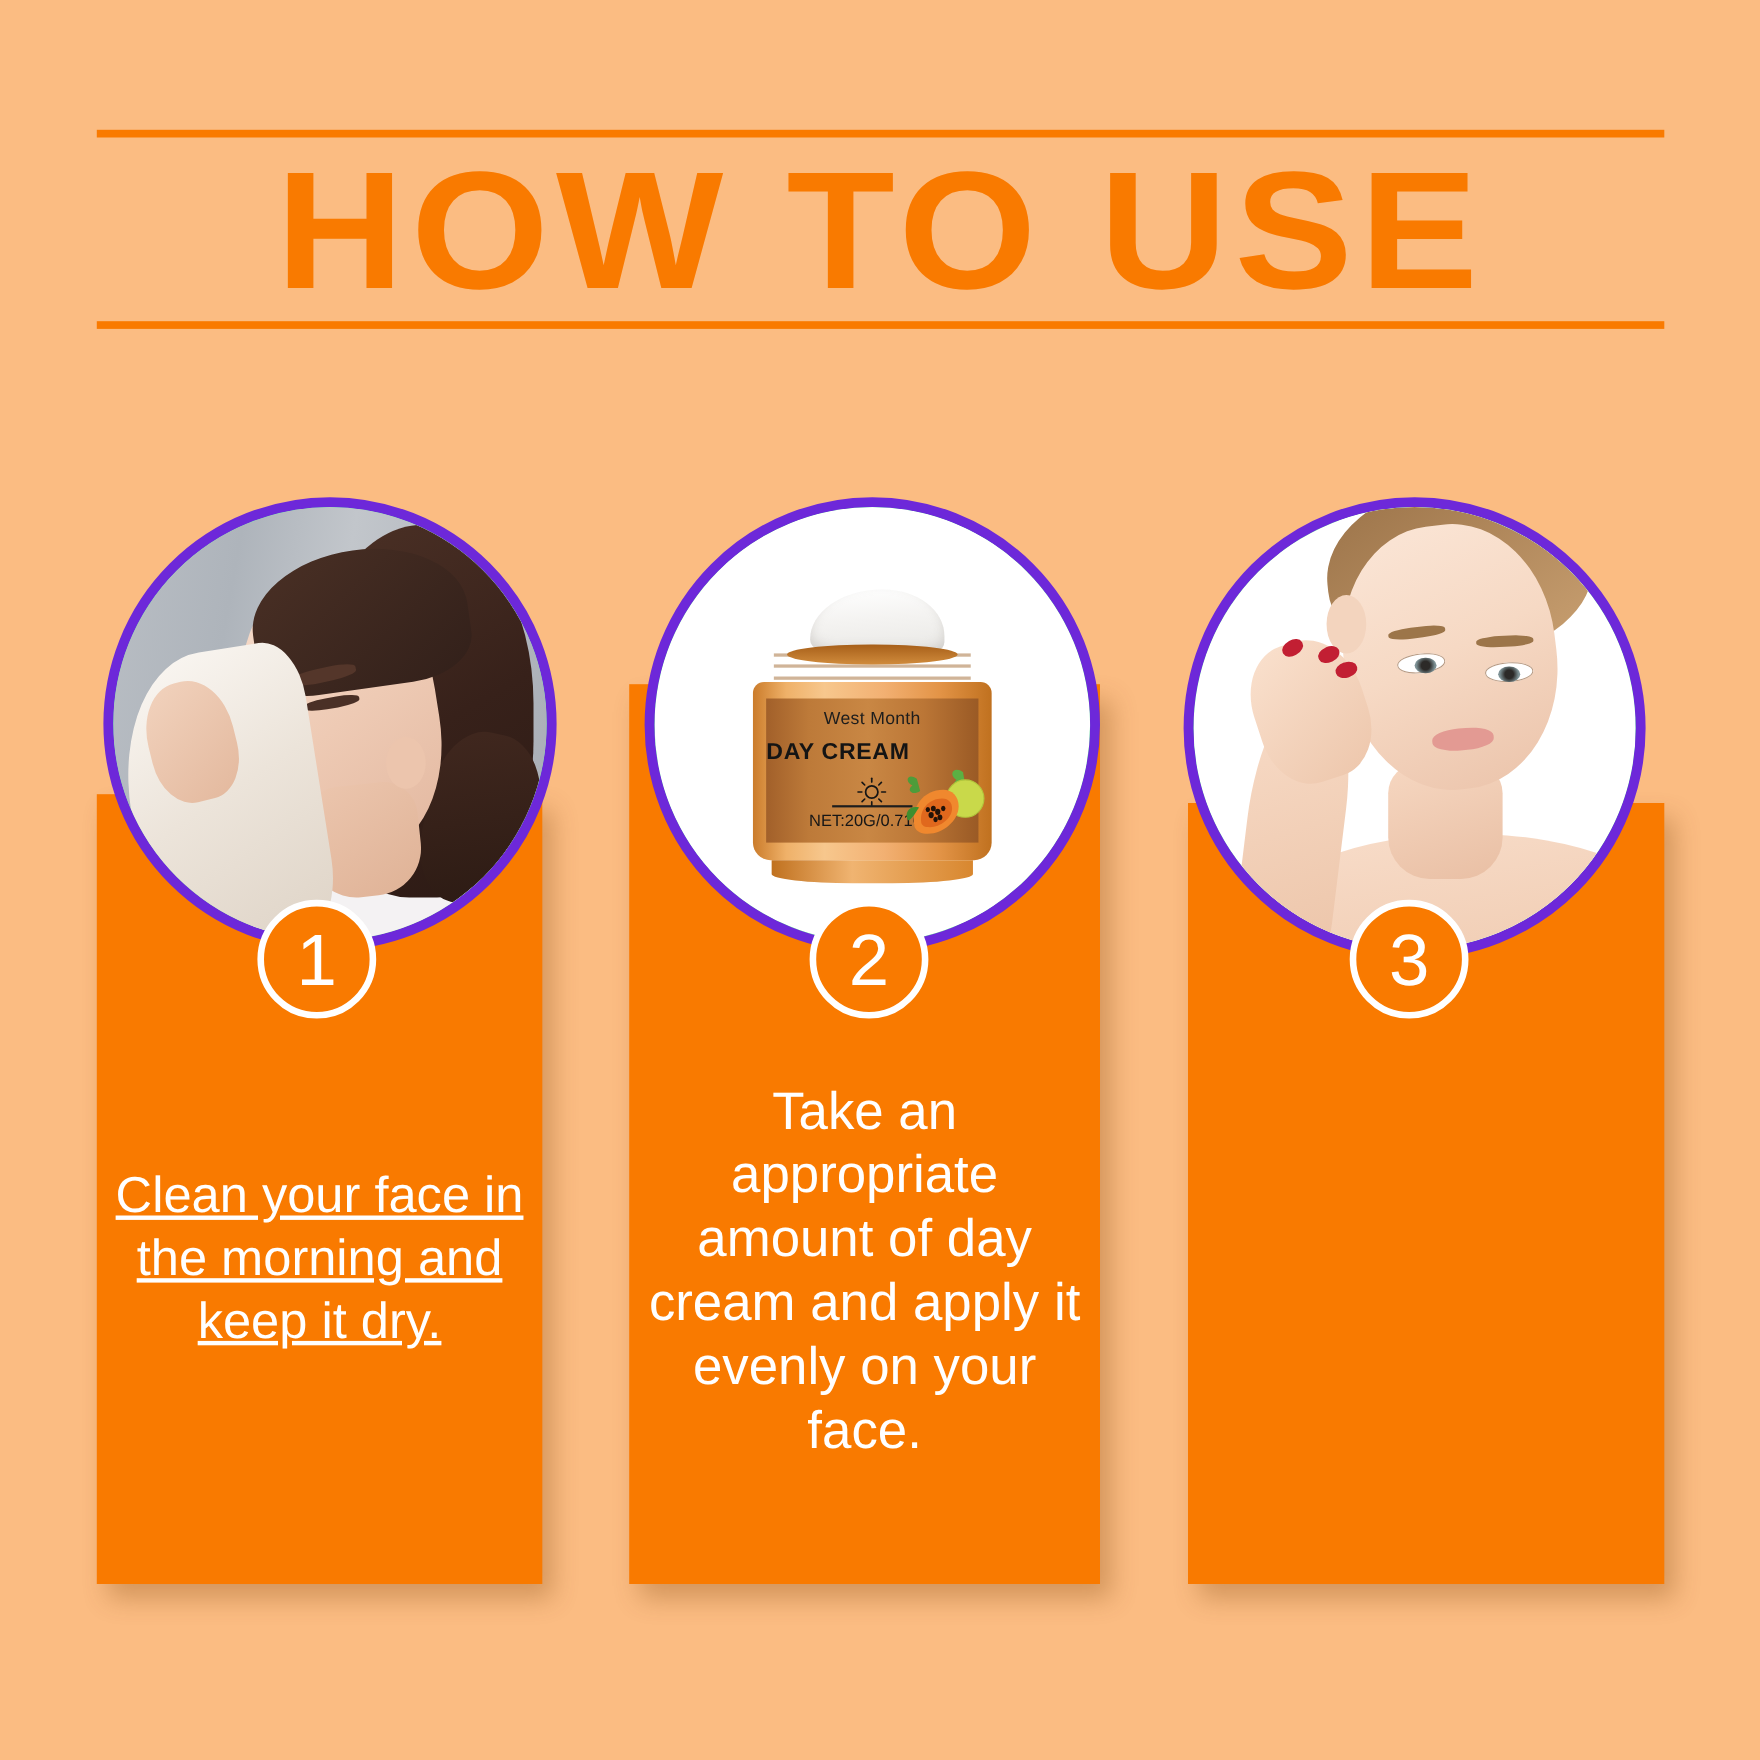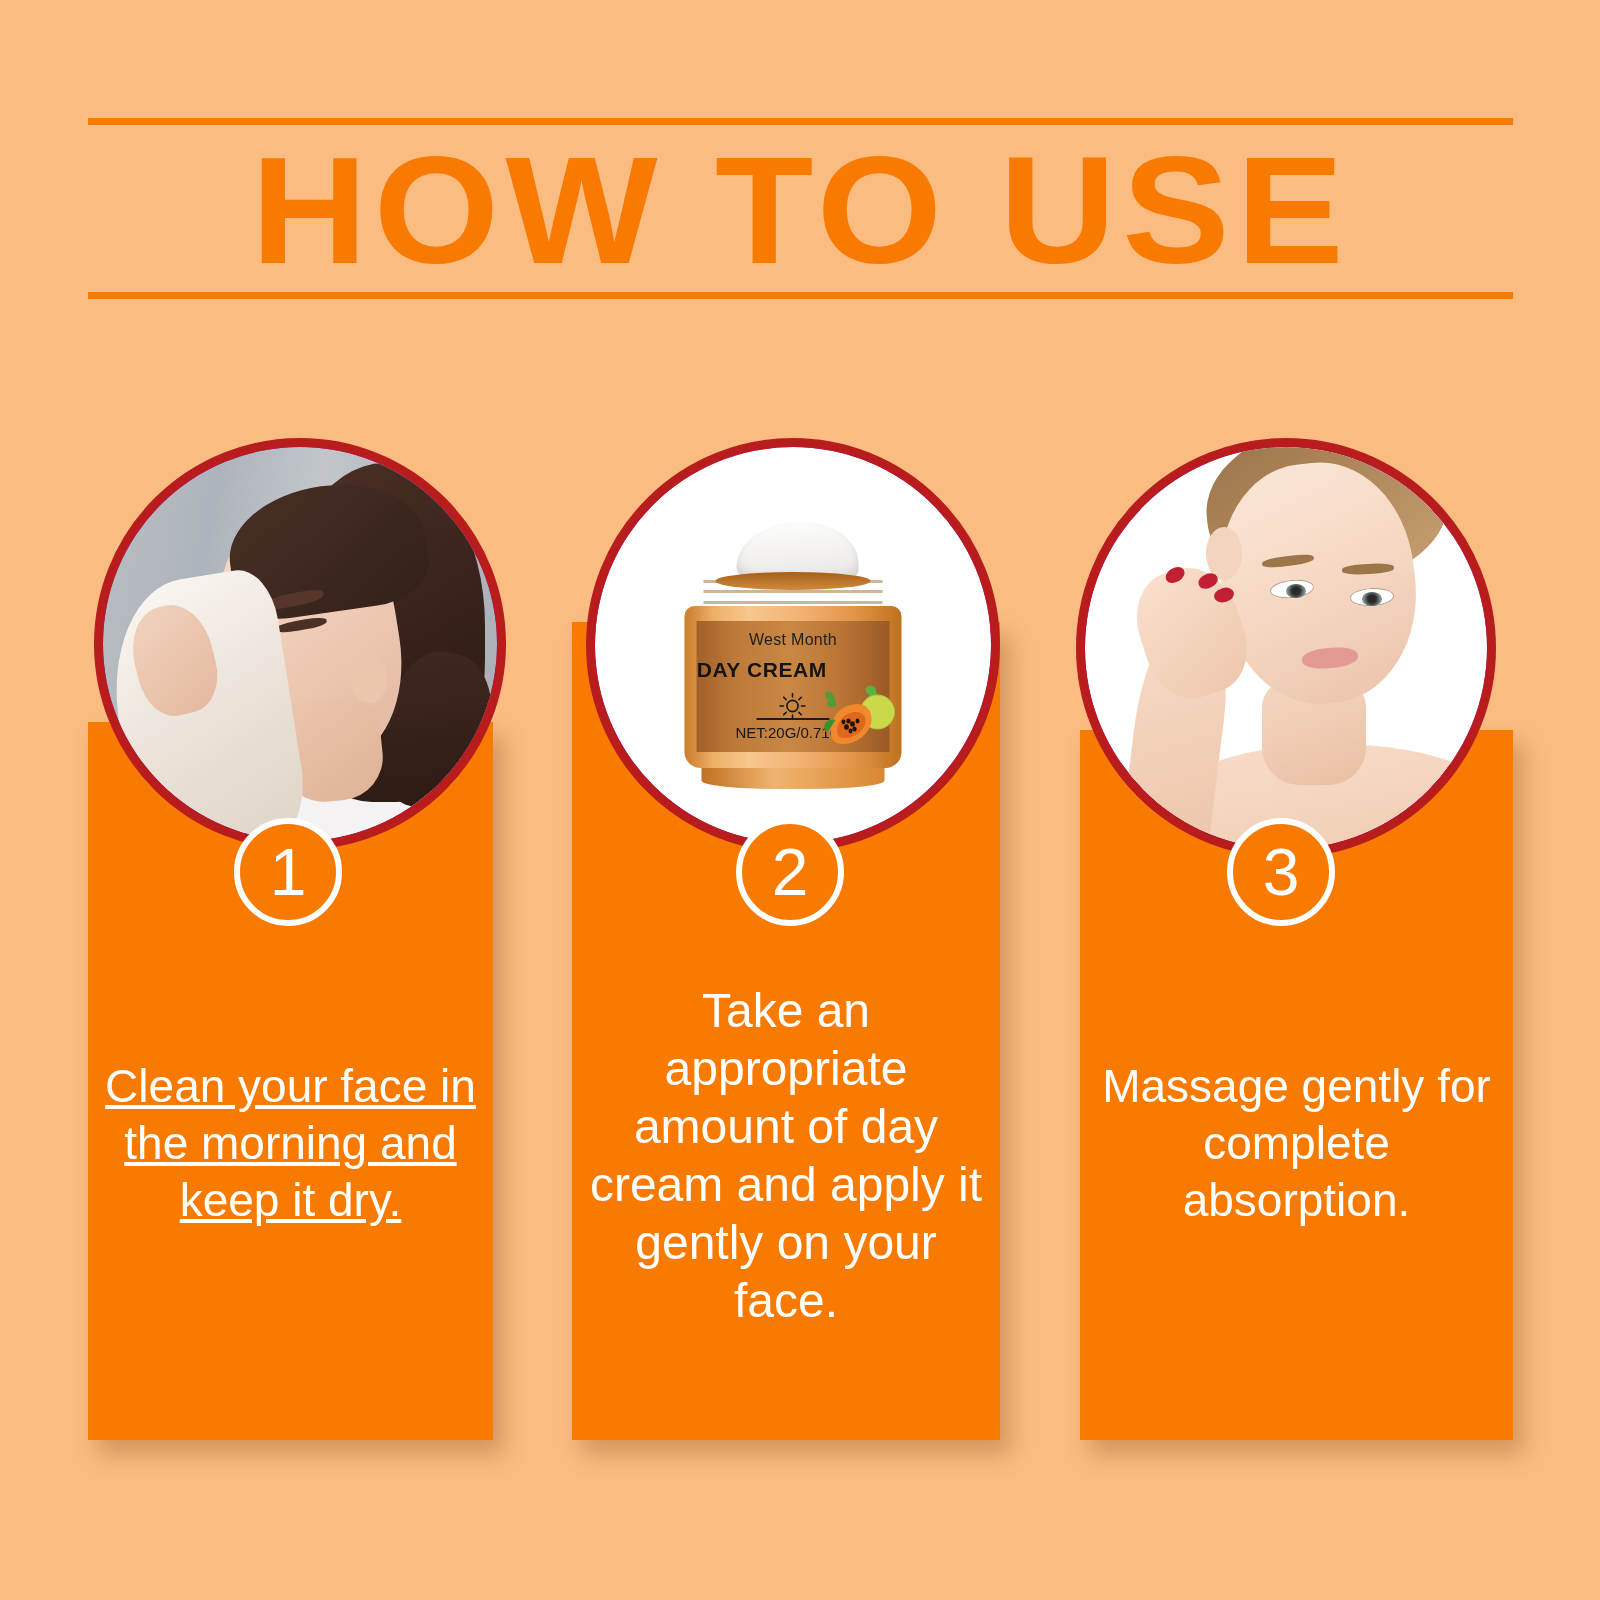--- a/index.html
+++ b/index.html
@@ -42,25 +42,25 @@
   }
   #card-1 { left:88px;  top:430px; width:405px; height:1010px; }
   #card-1 .card-body { top:292px; height:718px; }
   #card-2 { left:572px; top:430px; width:428px; height:1010px; }
   #card-2 .card-body { top:192px; height:818px; }
   #card-3 { left:1080px; top:430px; width:433px; height:1010px; }
   #card-3 .card-body { top:300px; height:710px; }
 
   
   .circle-photo {
-    position:absolute; top:8px;
+    position:absolute; top:22px;
     border-radius:50%;
-    border:9px solid #b91c1c;
+    border:9px solid #6d28d9;
     overflow:hidden;
-    background:#a21caf;
+    background:#86efac;
   }
   #photo-1 { left:6px;  width:412px; height:412px; }
   #photo-2 { left:14px; width:414px; height:414px; }
   #photo-3 { left:-4px; width:420px; height:420px; }
 
   .photo-inner { position:absolute; inset:0; border-radius:50%; overflow:hidden; }
 
   
   .p1-bg {
     position:absolute; inset:0;
@@ -395,21 +395,21 @@
               </g>
               <path d="M6 58 C2 50 8 44 16 46 C12 52 10 56 6 58 Z" fill="#3f8f2f"></path>
             </svg>
           </div>
         </div>
       </div>
     </div>
   </div>
 
   <div class="badge" id="badge-2">2</div>
-  <div class="caption" id="caption-2">Take an appropriate amount of day cream and apply it gently on your face.</div>
+  <div class="caption" id="caption-2">Take an appropriate amount of day cream and apply it evenly on your face.</div>
 </div>
 
 <div class="card" id="card-3">
   <div class="card-body"></div>
 
   <div class="circle-photo" id="photo-3">
     <div class="photo-inner">
       <div class="p3-bg"></div>
       <div class="p3-hair"></div>
       <div class="p3-shoulder"></div>
@@ -425,14 +425,13 @@
       <div class="p3-lip"></div>
       <div class="p3-arm"></div>
       <div class="p3-hand"></div>
       <div class="p3-nail p3-n1"></div>
       <div class="p3-nail p3-n2"></div>
       <div class="p3-nail p3-n3"></div>
     </div>
   </div>
 
   <div class="badge" id="badge-3">3</div>
-  <div class="caption" id="caption-3">Massage gently for complete absorption.</div>
 </div>
 
 </body></html>

